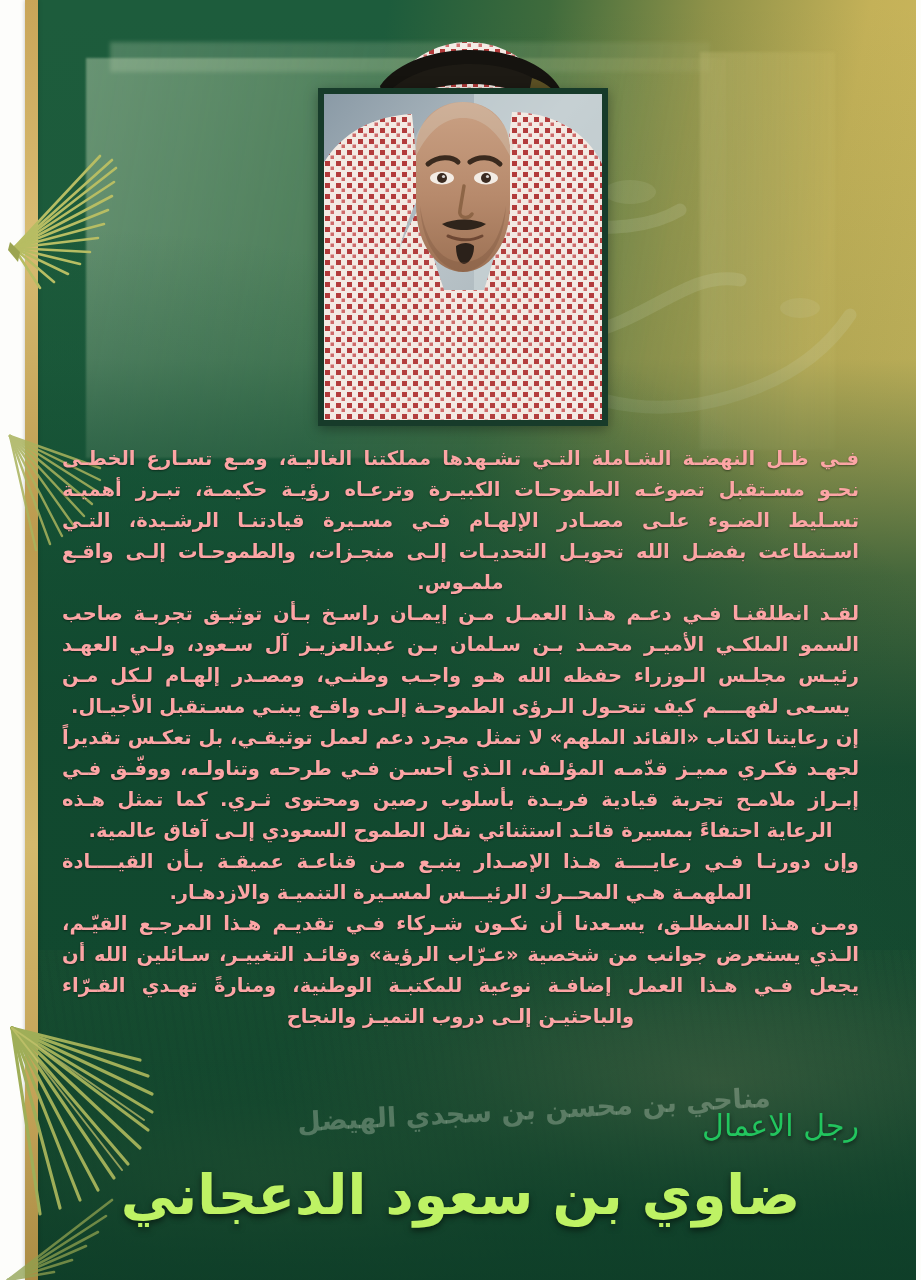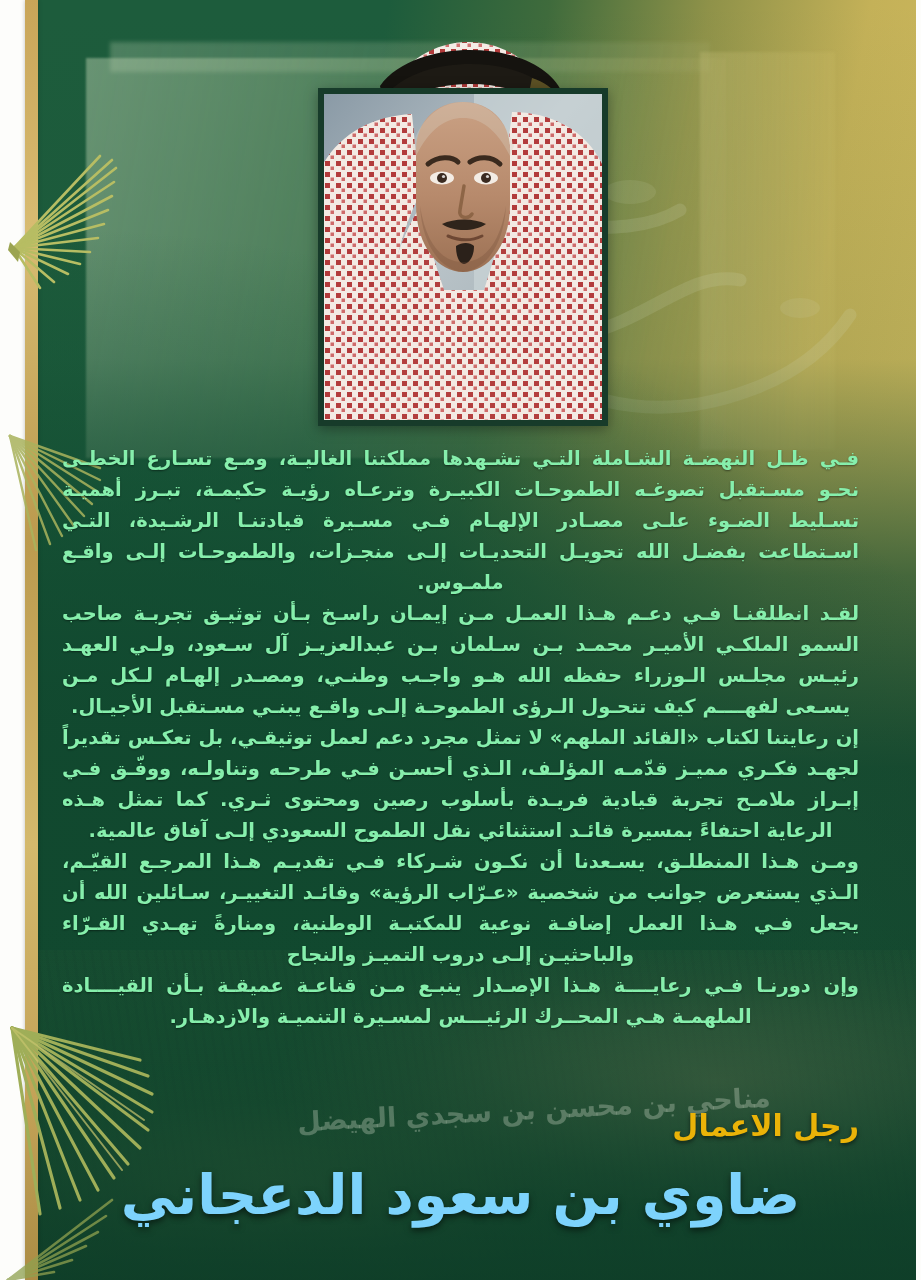--- a/index.html
+++ b/index.html
@@ -179,50 +179,50 @@
 
   
   .body-text {
     position: absolute;
     right: 62px;
     left: 62px;
     top: 443px;
     text-align: justify;
     text-align-last: center;
     direction: rtl;
-    color: #86efac;
+    color: #fca5a5;
     font-size: 19.5px;
     font-weight: 700;
     line-height: 31px;
     letter-spacing: 0px;
     text-shadow: 0 1px 2px rgba(0,0,0,0.45);
   }
   .body-text p { margin: 0 0 0 0; }
   .body-text p.p1 { text-align-last: center; }
 
   
   .role-line {
     position: absolute;
     right: 62px;
     top: 1108px;
     font-size: 30px;
-    font-weight: 700;
-    color: #eab308;
+    font-weight: 400;
+    color: #22c55e;
     letter-spacing: 0px;
     text-shadow: 0 2px 4px rgba(0,0,0,0.55);
     direction: rtl;
   }
   .name-line {
     position: absolute;
     right: 62px;
     left: 62px;
     top: 1163px;
     font-size: 55px;
     font-weight: 700;
-    color: #7dd3fc;
+    color: #bef264;
     text-align: center;
     letter-spacing: 1px;
     direction: rtl;
     text-shadow: 0 3px 6px rgba(0,0,0,0.55);
     white-space: nowrap;
   }
 </style>
 </head>
 <body>
 
@@ -418,20 +418,20 @@
           <path d="M8 100 L 72 80"></path>
           <path d="M8 100 L 54 92"></path>
       </g>
     </svg>
   </div>
 
   <div class="body-text">
     <p class="p1">فـي ظـل النهضـة الشـاملة التـي تشـهدها مملكتنا الغاليـة، ومـع تسـارع الخطـى نحـو مسـتقبل تصوغـه الطموحـات الكبيـرة وترعـاه رؤيـة حكيمـة، تبـرز أهميـة تسـليط الضـوء علـى مصـادر الإلهـام فـي مسـيرة قيادتنـا الرشـيدة، التـي اسـتطاعت بفضـل الله تحويـل التحديـات إلـى منجـزات، والطموحـات إلـى واقـع ملمـوس.</p>
     <p>لقـد انطلقنـا فـي دعـم هـذا العمـل مـن إيمـان راسـخ بـأن توثيـق تجربـة صاحب السمو الملكـي الأميـر محمـد بـن سـلمان بـن عبدالعزيـز آل سـعود، ولـي العهـد رئيـس مجلـس الـوزراء حفظه الله هـو واجـب وطنـي، ومصـدر إلهـام لـكل مـن يسـعى لفهــــم كيف تتحـول الـرؤى الطموحـة إلـى واقـع يبنـي مسـتقبل الأجيـال.</p>
     <p>إن رعايتنا لكتاب «القائد الملهم» لا تمثل مجرد دعم لعمل توثيقـي، بل تعكـس تقديراً لجهـد فكـري مميـز قدّمـه المؤلـف، الـذي أحسـن فـي طرحـه وتناولـه، ووفّـق فـي إبـراز ملامـح تجربة قيادية فريـدة بأسلوب رصين ومحتوى ثـري. كما تمثل هـذه الرعاية احتفاءً بمسيرة قائـد استثنائي نقل الطموح السعودي إلـى آفاق عالمية.</p>
+    <p>وإن دورنـا فـي رعايــــة هـذا الإصـدار ينبـع مـن قناعـة عميقـة بـأن القيــــادة الملهمـة هـي المحــرك الرئيـــس لمسـيرة التنميـة والازدهـار.</p>
     <p>ومـن هـذا المنطلـق، يسـعدنا أن نكـون شـركاء فـي تقديـم هـذا المرجـع القيّـم، الـذي يستعرض جوانب من شخصية «عـرّاب الرؤية» وقائـد التغييـر، سـائلين الله أن يجعل فـي هـذا العمل إضافـة نوعية للمكتبـة الوطنية، ومنارةً تهـدي القـرّاء والباحثيـن إلـى دروب التميـز والنجاح</p>
-    <p>وإن دورنـا فـي رعايــــة هـذا الإصـدار ينبـع مـن قناعـة عميقـة بـأن القيــــادة الملهمـة هـي المحــرك الرئيـــس لمسـيرة التنميـة والازدهـار.</p>
   </div>
 
   <div class="role-line">رجل الاعمال</div>
   <div class="name-line">ضاوي بن سعود الدعجاني</div>
 
 </div>
 
 </body></html>

